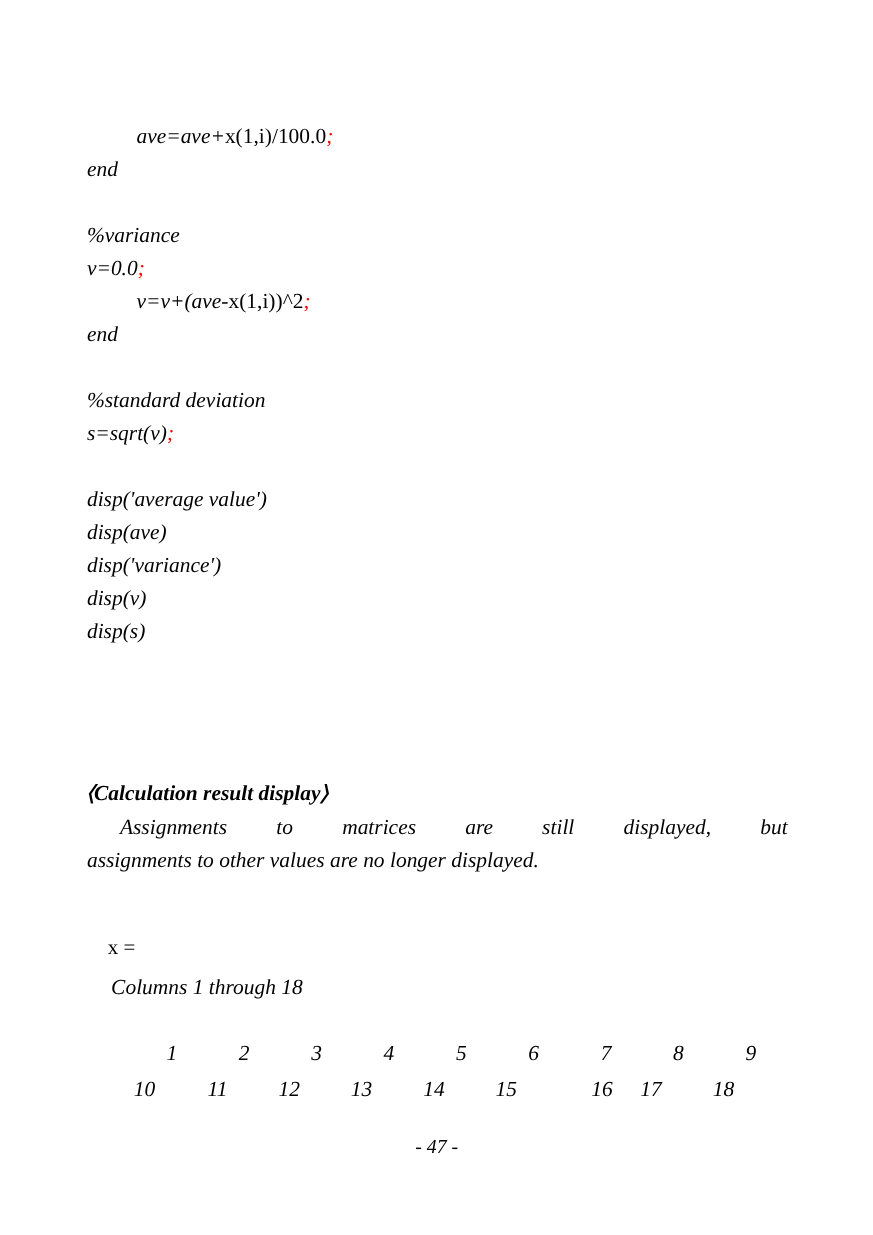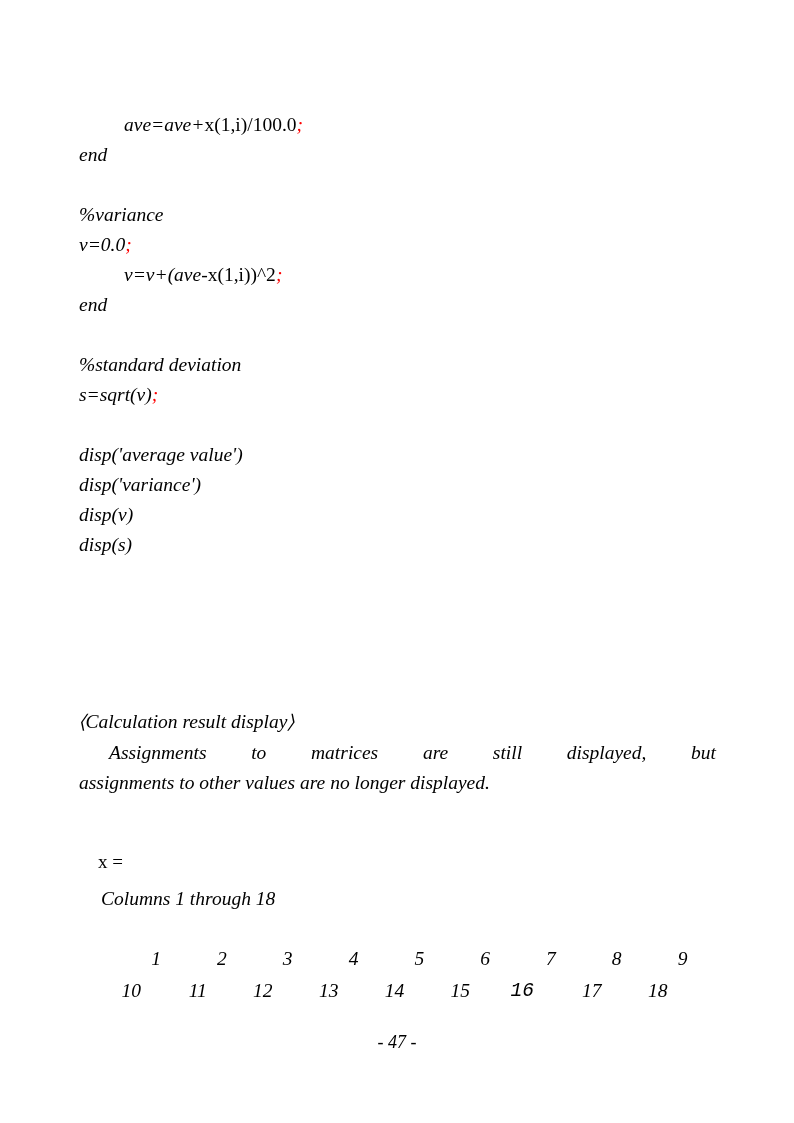--- a/index.html
+++ b/index.html
@@ -49,21 +49,21 @@
     color: #ff0000;
     font-style: italic;
   }
 
   
   .heading {
     position: absolute;
     left: 79px;
     top: 708px;
     font-style: italic;
-    font-weight: normal;
+    font-weight: bold;
     font-size: 19.5px;
     line-height: 28px;
     white-space: pre;
     text-align: right;
   }
 
   
   .para {
     position: absolute;
     left: 79px;
@@ -147,20 +147,21 @@
       <div class="code-line blank">&nbsp;</div>
       <div class="code-line"><span>%variance</span></div>
       <div class="code-line"><span>v=0.0</span><span class="semi">;</span></div>
       <div class="code-line indent1"><span>v=v+(ave-</span><span class="up">x</span><span class="up">(1,i))^2</span><span class="semi">;</span></div>
       <div class="code-line"><span>end</span></div>
       <div class="code-line blank">&nbsp;</div>
       <div class="code-line"><span>%standard deviation</span></div>
       <div class="code-line"><span>s=sqrt(v)</span><span class="semi">;</span></div>
       <div class="code-line blank">&nbsp;</div>
       <div class="code-line"><span>disp('average value')</span></div>
+      <div class="code-line"><span>disp(ave)</span></div>
       <div class="code-line"><span>disp('variance')</span></div>
       <div class="code-line"><span>disp(v)</span></div>
       <div class="code-line"><span>disp(s)</span></div>
     </div>
 
   <div class="heading">〈Calculation result display〉</div>
 
   <div class="para">
     <span class="para-l1"><span class="first"></span><span>Assignments to matrices are still displayed, but</span></span>
     <span class="para-l2">assignments to other values are no longer displayed.</span>
@@ -184,21 +185,21 @@
         <span class="num-cell" style="left: 486.6px;">8</span>
         <span class="num-cell" style="left: 552.4px;">9</span>
       </div>
       <div class="num-row">
         <span class="num-cell" style="left: 6px;">10</span>
         <span class="num-cell" style="left: 71.8px;">11</span>
         <span class="num-cell" style="left: 137.6px;">12</span>
         <span class="num-cell" style="left: 203.4px;">13</span>
         <span class="num-cell" style="left: 269.2px;">14</span>
         <span class="num-cell" style="left: 335px;">15</span>
-        <span class="num-cell" style="left: 399px; font-family: Liberation Mono, monospace;">16</span>
+        <span class="num-cell" style="left: 422px;">16</span>
         <span class="num-cell" style="left: 466.6px;">17</span>
         <span class="num-cell" style="left: 532.4px;">18</span>
       </div>
     </div>
 
   <div class="page-number">- 47 -</div>
 
 </div>
 
 </body></html>

